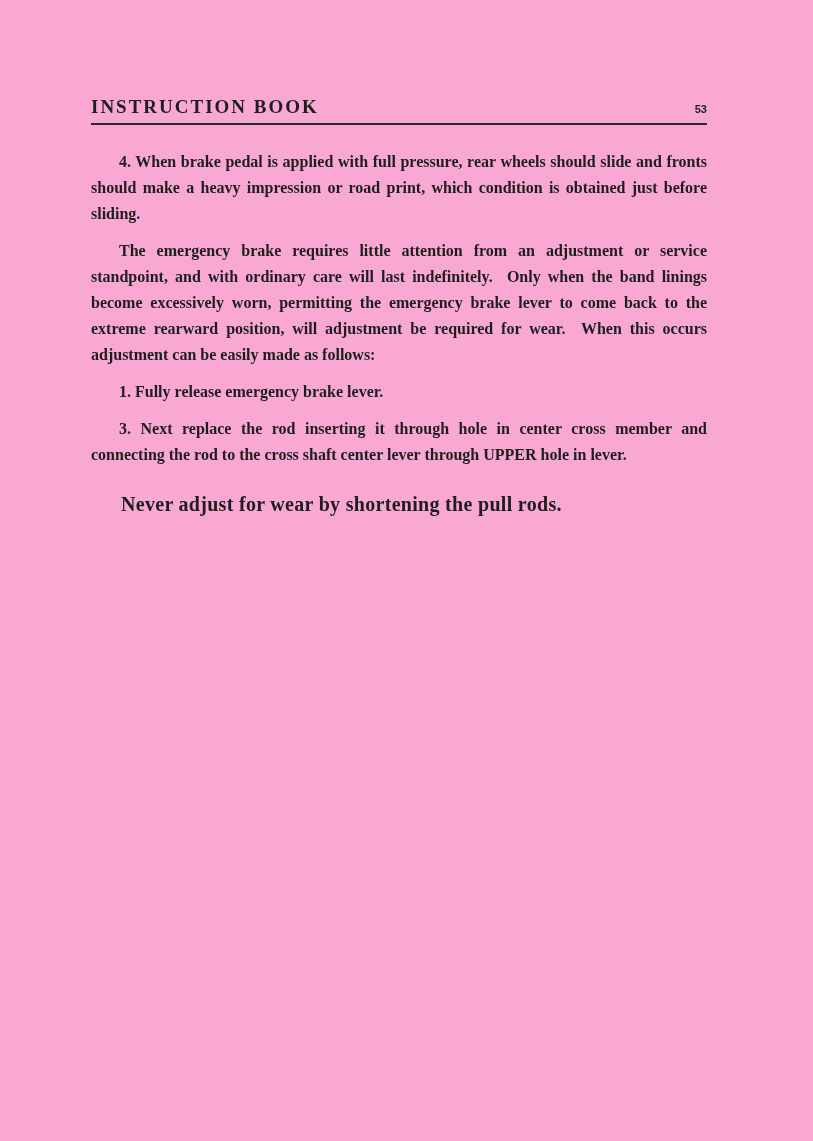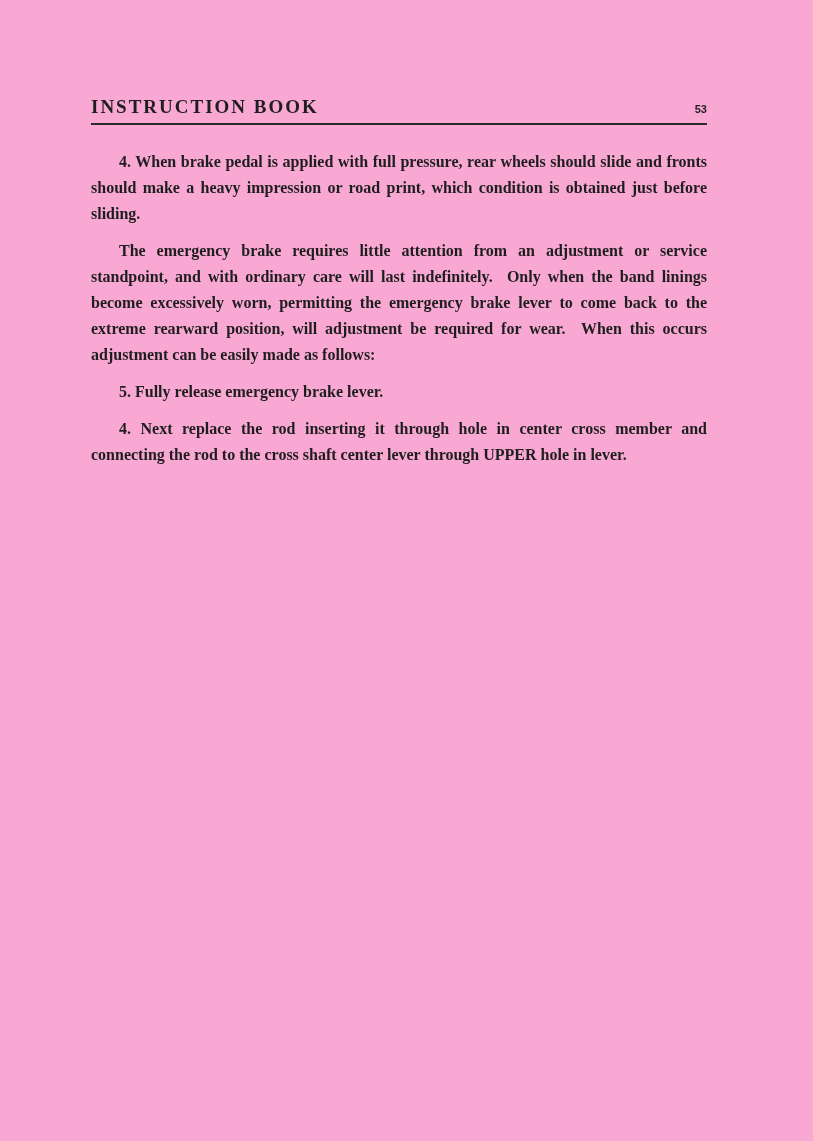--- a/index.html
+++ b/index.html
@@ -90,21 +90,22 @@
   <hr class="header-rule">
 
   <main>
 
     <p class="body-text first-para">4. When brake pedal is applied with full pressure, rear wheels should slide and fronts should make a heavy impression or road print, which condition is obtained just before sliding.</p>
 
 
 
     <p class="body-text">The emergency brake requires little attention from an adjustment or service standpoint, and with ordinary care will last indefinitely.  Only when the band linings become excessively worn, permitting the emergency brake lever to come back to the extreme rearward position, will adjustment be required for wear.  When this occurs adjustment can be easily made as follows:</p>
 
-    <p class="body-text step">5. Fully release emergency brake lever.</p>
+    <p class="body-text step">1. Fully release emergency brake lever.</p>
 
 
-    <p class="body-text step">4. Next replace the rod inserting it through hole in center cross member and connecting the rod to the cross shaft center lever through UPPER hole in lever.</p>
+    <p class="body-text step">3. Next replace the rod inserting it through hole in center cross member and connecting the rod to the cross shaft center lever through UPPER hole in lever.</p>
 
+    <p class="warning-line">Never adjust for wear by shortening the pull rods.</p>
 
   </main>
 
 </div>
 
 </body></html>

